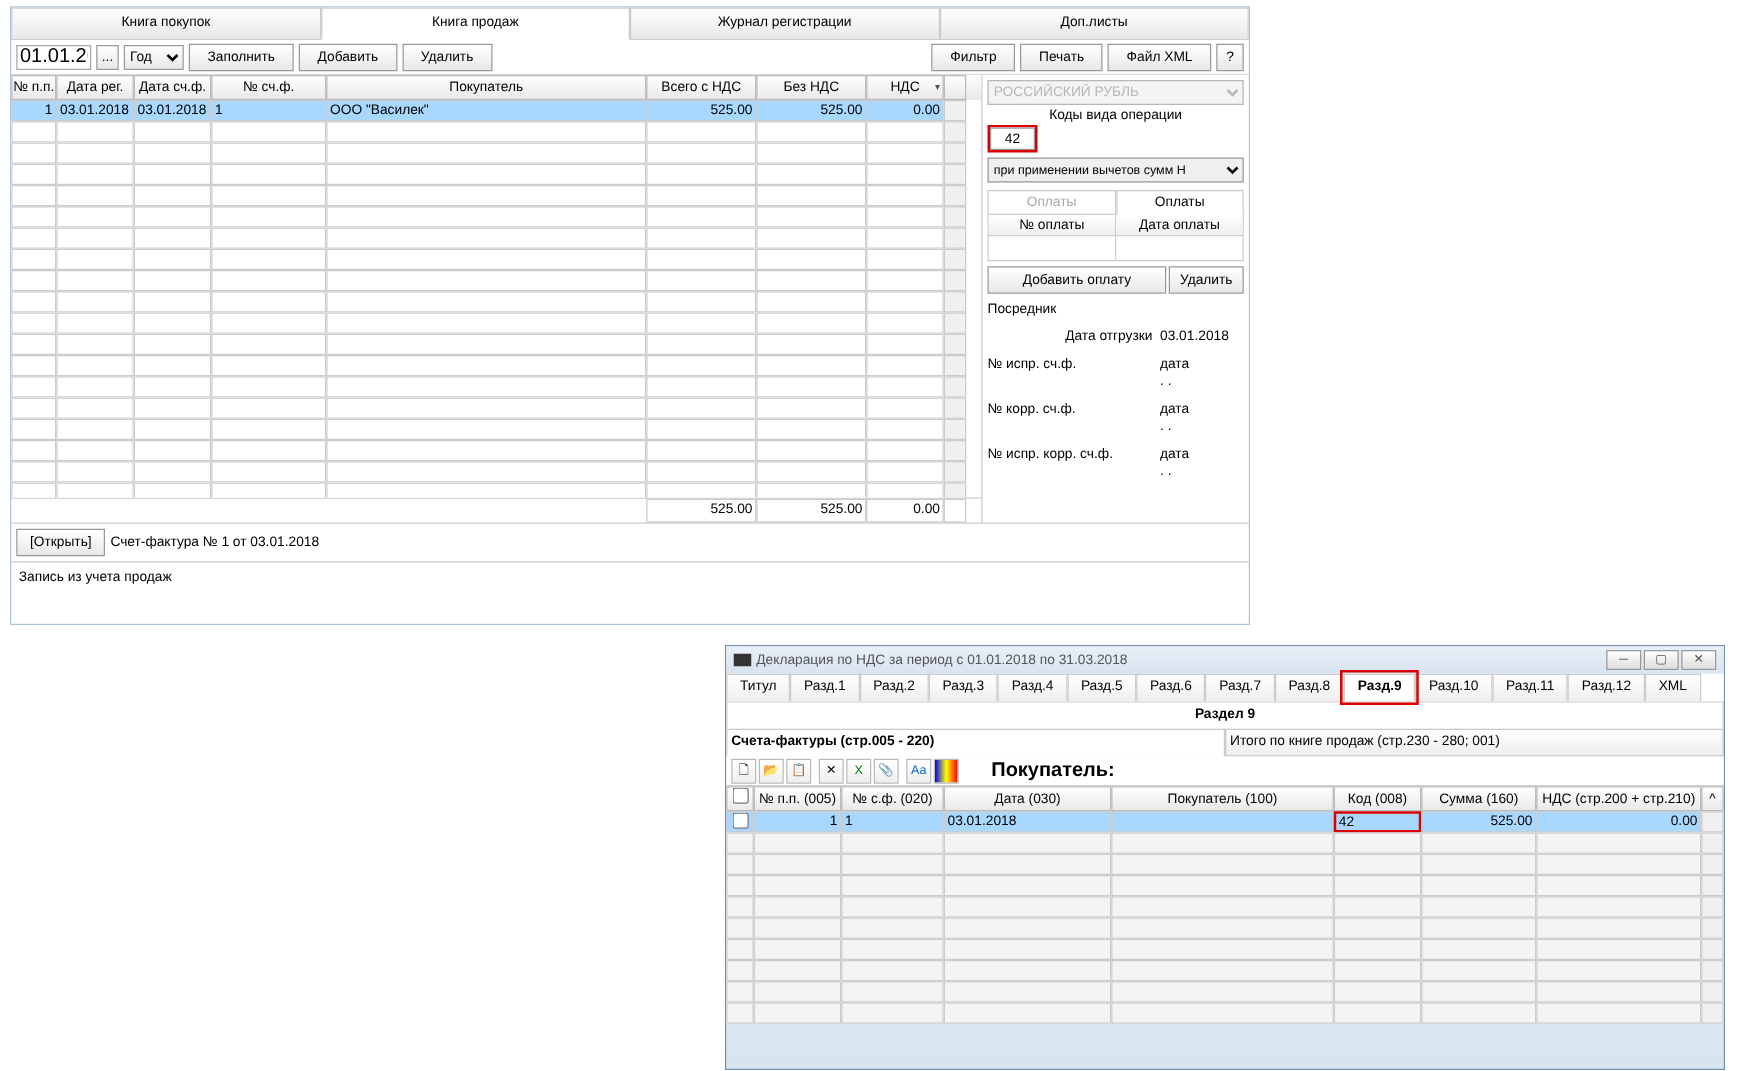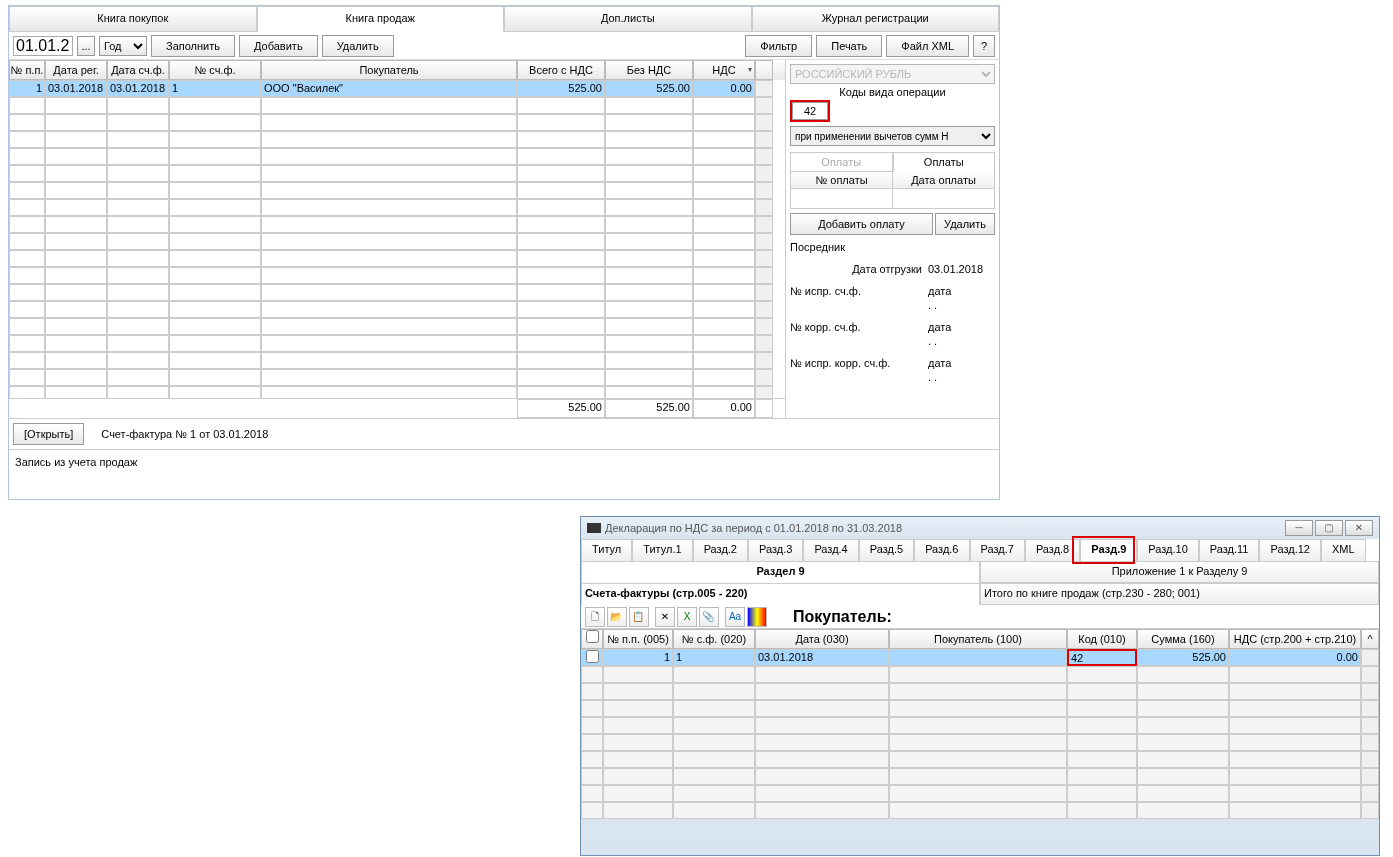--- a/index.html
+++ b/index.html
@@ -92,21 +92,21 @@
 .pgh { flex: 1; text-align: center; padding: 2px; border-right: 1px solid #ccc; background: linear-gradient(#fff,#eee); font-size:11px;}
 .pay-grid-body { height: 20px; border: 1px solid #ccc; border-top:none; display:flex;}
 .pgb { flex:1; border-right:1px solid #ccc;}
 .pay-btns { display: flex; gap: 2px; margin-top: 4px; }
 .pay-btn { flex:1; height: 22px; border: 1px solid #999; background: linear-gradient(#fff,#e8e8e8); font-size: 11px; cursor:pointer;}
 .pay-btn2 { width: 60px; height: 22px; border: 1px solid #999; background: linear-gradient(#fff,#e8e8e8); font-size: 11px; cursor:pointer;}
 .mediator { margin-top: 6px; font-size: 11px; }
 .detail-row { display: flex; margin-top: 10px; font-size: 11px; }
 .detail-label { width: 138px; text-align: right; padding-right: 6px; }
 .detail-val { width: 62px; text-align: left; }
-.openbar { display: flex; align-items: center; padding: 4px; gap: 17px; border-top: 1px solid #ccc; }
+.openbar { display: flex; align-items: center; padding: 4px; gap: 4px; border-top: 1px solid #ccc; }
 .openbtn { height: 22px; padding: 0 10px; border: 1px solid #999; background: linear-gradient(#fff,#e8e8e8); cursor:pointer; font-size:11px;}
 .status { padding: 6px; border-top: 1px solid #ccc; font-size: 11px; }
 
 .window2 {
   position: absolute;
   left: 580px;
   top: 516px;
   width: 800px;
   height: 340px;
   border: 1px solid #7090b0;
@@ -160,22 +160,22 @@
 .g2row.empty .g2c-scroll { background:#f0f0f0;}
 .divider { width:2px; background:#ddd;}
 </style>
 </head>
 <body>
 
 <div class="window1">
   <div class="tabs1">
     <div class="tab1">Книга покупок</div>
     <div class="tab1 active">Книга продаж</div>
+    <div class="tab1">Журнал регистрации</div>
     <div class="tab1">Доп.листы</div>
-    <div class="tab1">Журнал регистрации</div>
   </div>
   <div class="toolbar1">
     <input class="input-date" value="01.01.2018" style="">
     <div class="btn-ellipsis">...</div>
     <select class="select-year"><option>Год</option></select>
     <button class="btn-toolbar">Заполнить</button>
     <button class="btn-toolbar">Добавить</button>
     <button class="btn-toolbar">Удалить</button>
     <div class="spacer"></div>
     <button class="btn-toolbar">Фильтр</button>
@@ -482,38 +482,37 @@
     <div class="keyb-icon"></div>
     <span>Декларация по НДС за период с 01.01.2018 по 31.03.2018</span>
     <div class="winbtns">
       <div class="winbtn">─</div>
       <div class="winbtn">▢</div>
       <div class="winbtn">✕</div>
     </div>
   </div>
   <div class="tabs2" id="tabs2-container">
     <div class="tab2">Титул</div>
-    <div class="tab2">Титул.1</div>
+    <div class="tab2">Разд.1</div>
     <div class="tab2">Разд.2</div>
     <div class="tab2">Разд.3</div>
     <div class="tab2">Разд.4</div>
     <div class="tab2">Разд.5</div>
     <div class="tab2">Разд.6</div>
     <div class="tab2">Разд.7</div>
     <div class="tab2">Разд.8</div>
     <div class="tab2 active" id="razd9tab">Разд.9</div>
     <div class="tab2">Разд.10</div>
     <div class="tab2">Разд.11</div>
     <div class="tab2">Разд.12</div>
     <div class="tab2">XML</div>
   <div class="tab2-highlight" style="left: 491px; top: -3px; width: 63px; height: 28px;"></div>
     </div>
   <div class="subtabs2">
     <div class="subtab2 active">Раздел 9</div>
-    <div class="subtab2">Приложение 1 к Разделу 9</div>
   </div>
   <div class="subsubtabs">
     <div class="subsubtab active">Счета-фактуры (стр.005 - 220)</div>
     <div class="subsubtab">Итого по книге продаж (стр.230 - 280; 001)</div>
   </div>
   <div class="icontoolbar">
     <div class="iconbtn">🗋</div>
     <div class="iconbtn">📂</div>
     <div class="iconbtn">📋</div>
     <div class="divider"></div>
@@ -525,21 +524,21 @@
     <div class="iconbtn" style="background:linear-gradient(90deg,#00f,#ff0,#f00)"></div>
     <div class="divider"></div>
     <span class="buyer-label2">Покупатель:</span>
   </div>
   <div class="grid2head">
     <div class="g2h g2h-chk"><input type="checkbox" style=""></div>
     <div class="g2h g2h-num">№ п.п. (005)</div>
     <div class="g2h g2h-sf">№ с.ф. (020)</div>
     <div class="g2h g2h-date">Дата (030)</div>
     <div class="g2h g2h-buyer">Покупатель (100)</div>
-    <div class="g2h g2h-code">Код (010)</div>
+    <div class="g2h g2h-code">Код (008)</div>
     <div class="g2h g2h-sum">Сумма (160)</div>
     <div class="g2h g2h-nds">НДС (стр.200 + стр.210)</div>
     <div class="g2h g2h-scroll">^</div>
   </div>
   <div class="grid2body" id="grid2body">
     <div class="g2row sel">
       <div class="g2c g2c-chk"><input type="checkbox" style=""></div>
       <div class="g2c g2c-num">1</div>
       <div class="g2c g2c-sf">1</div>
       <div class="g2c g2c-date">03.01.2018</div>

